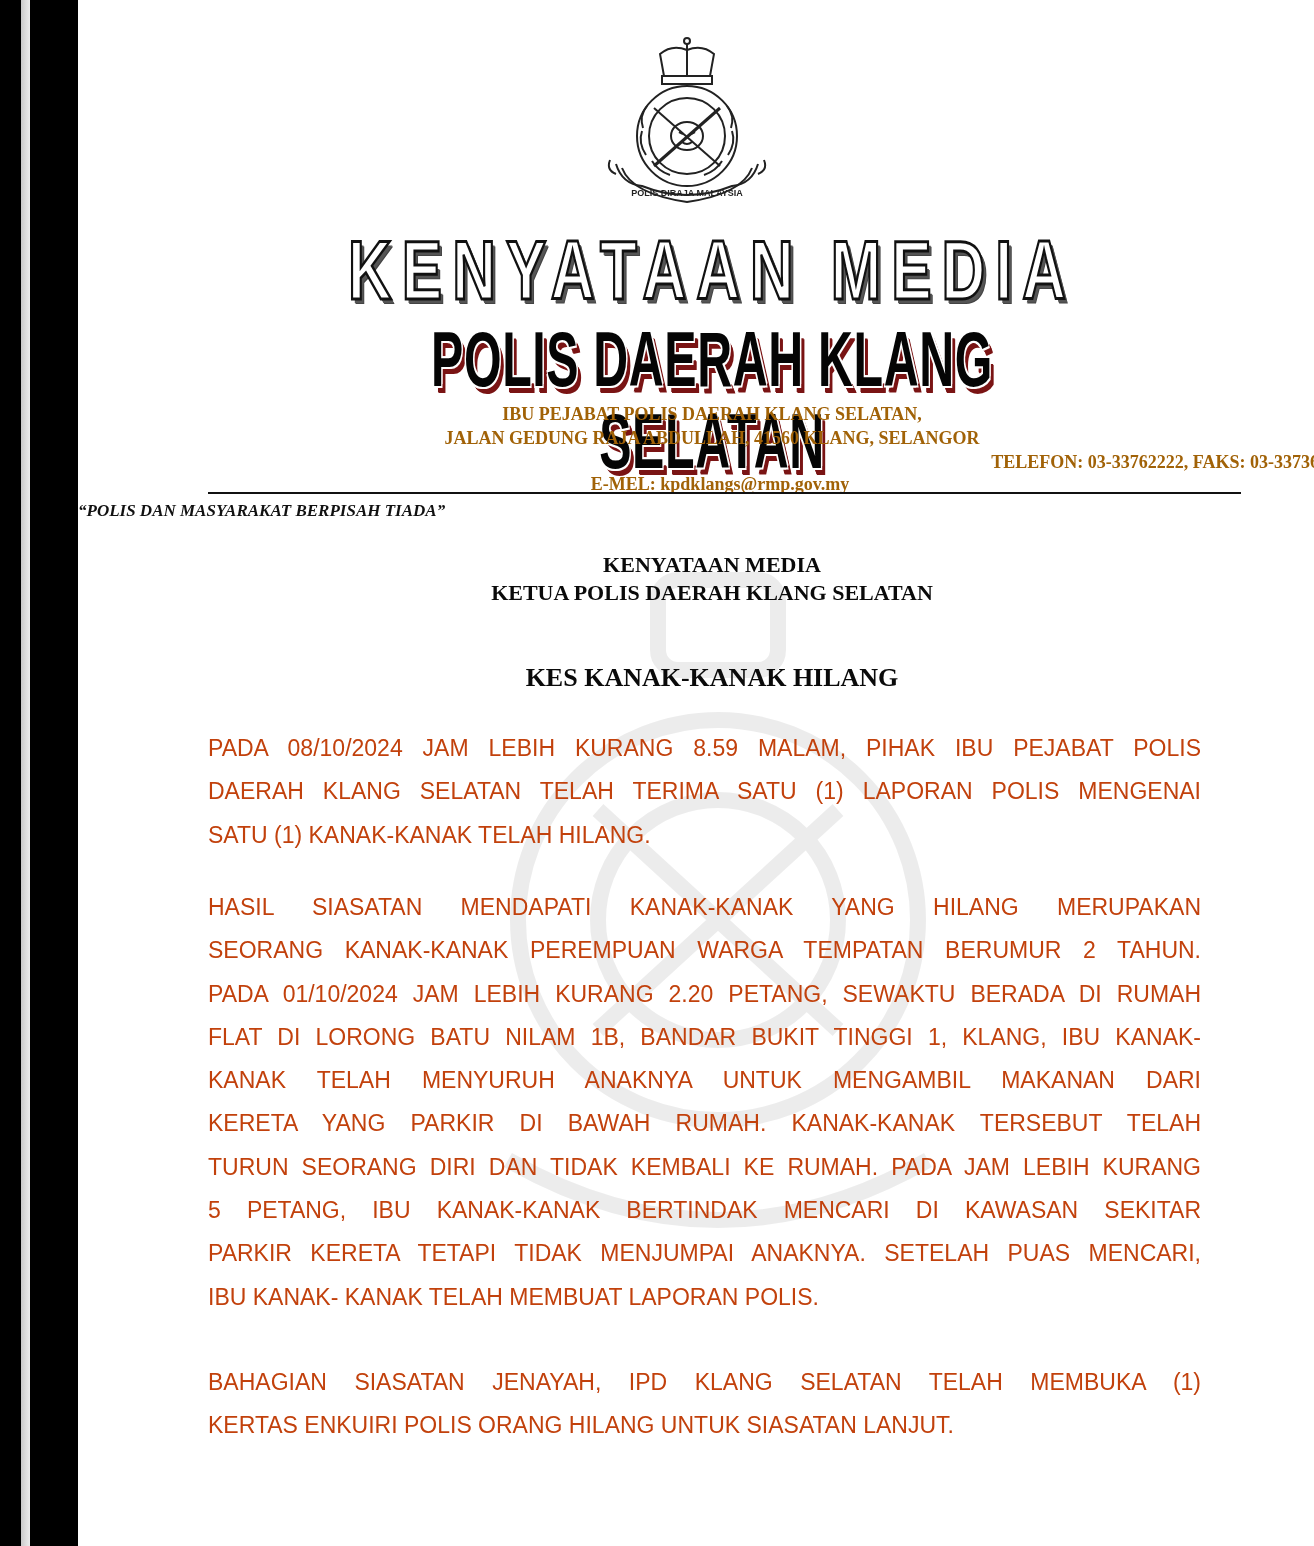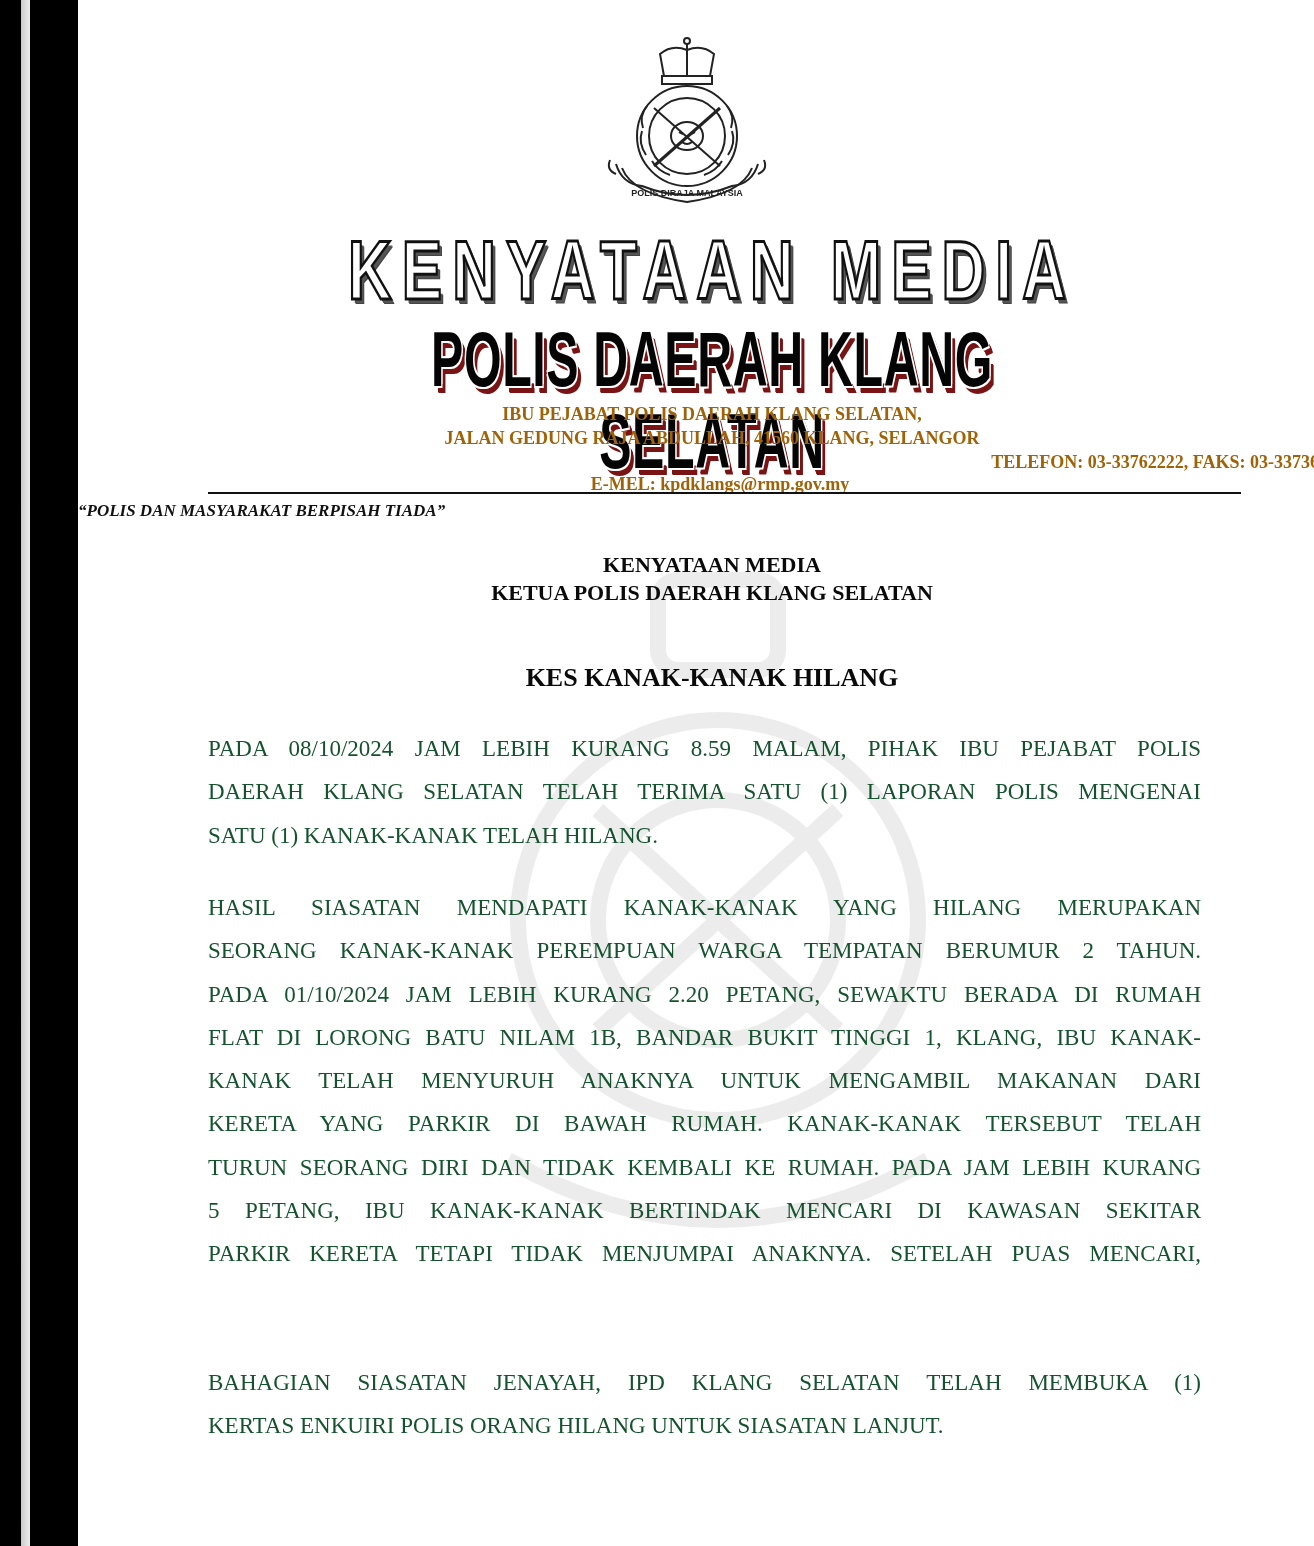--- a/index.html
+++ b/index.html
@@ -123,24 +123,24 @@
     font-weight: 700;
     color: #0a0a0a;
   }
   .h-1 { top: 552px; font-size: 22px; line-height: 26px; }
   .h-2 { top: 580px; font-size: 22px; line-height: 26px; }
   .h-3 { top: 663px; font-size: 26px; line-height: 30px; }
   .body-text {
     position: absolute;
     left: 130px;
     width: 993px;
-    font-family: Liberation Serif, serif;
+    font-family: Liberation Sans, sans-serif;
     font-size: 23px;
     line-height: 43.3px;
-    color: #14532d;
+    color: #c2410c;
     text-align: justify;
   }
   .p-1 { top: 727px; }
   .p-2 { top: 886px; }
   .p-3 { top: 1361px; }
   .line {
     display: block;
     text-align: justify;
     text-align-last: justify;
     white-space: nowrap;
@@ -249,20 +249,23 @@
         </span>
       <span class="line-wrap">
           <span class="line">TURUN SEORANG DIRI DAN TIDAK KEMBALI KE RUMAH. PADA JAM LEBIH KURANG</span>
         </span>
       <span class="line-wrap">
           <span class="line">5 PETANG, IBU KANAK-KANAK BERTINDAK MENCARI DI KAWASAN SEKITAR</span>
         </span>
       <span class="line-wrap">
           <span class="line">PARKIR KERETA TETAPI TIDAK MENJUMPAI ANAKNYA. SETELAH PUAS MENCARI,</span>
         </span>
+      <span class="line-wrap">
+          <span class="line last">IBU KANAK- KANAK TELAH MEMBUAT LAPORAN POLIS.</span>
+        </span>
     </div>
 
     <div class="body-text p-3">
       <span class="line-wrap">
           <span class="line">BAHAGIAN SIASATAN JENAYAH, IPD KLANG SELATAN TELAH MEMBUKA (1)</span>
         </span>
       <span class="line-wrap">
           <span class="line last">KERTAS ENKUIRI POLIS ORANG HILANG UNTUK SIASATAN LANJUT.</span>
         </span>
     </div>

